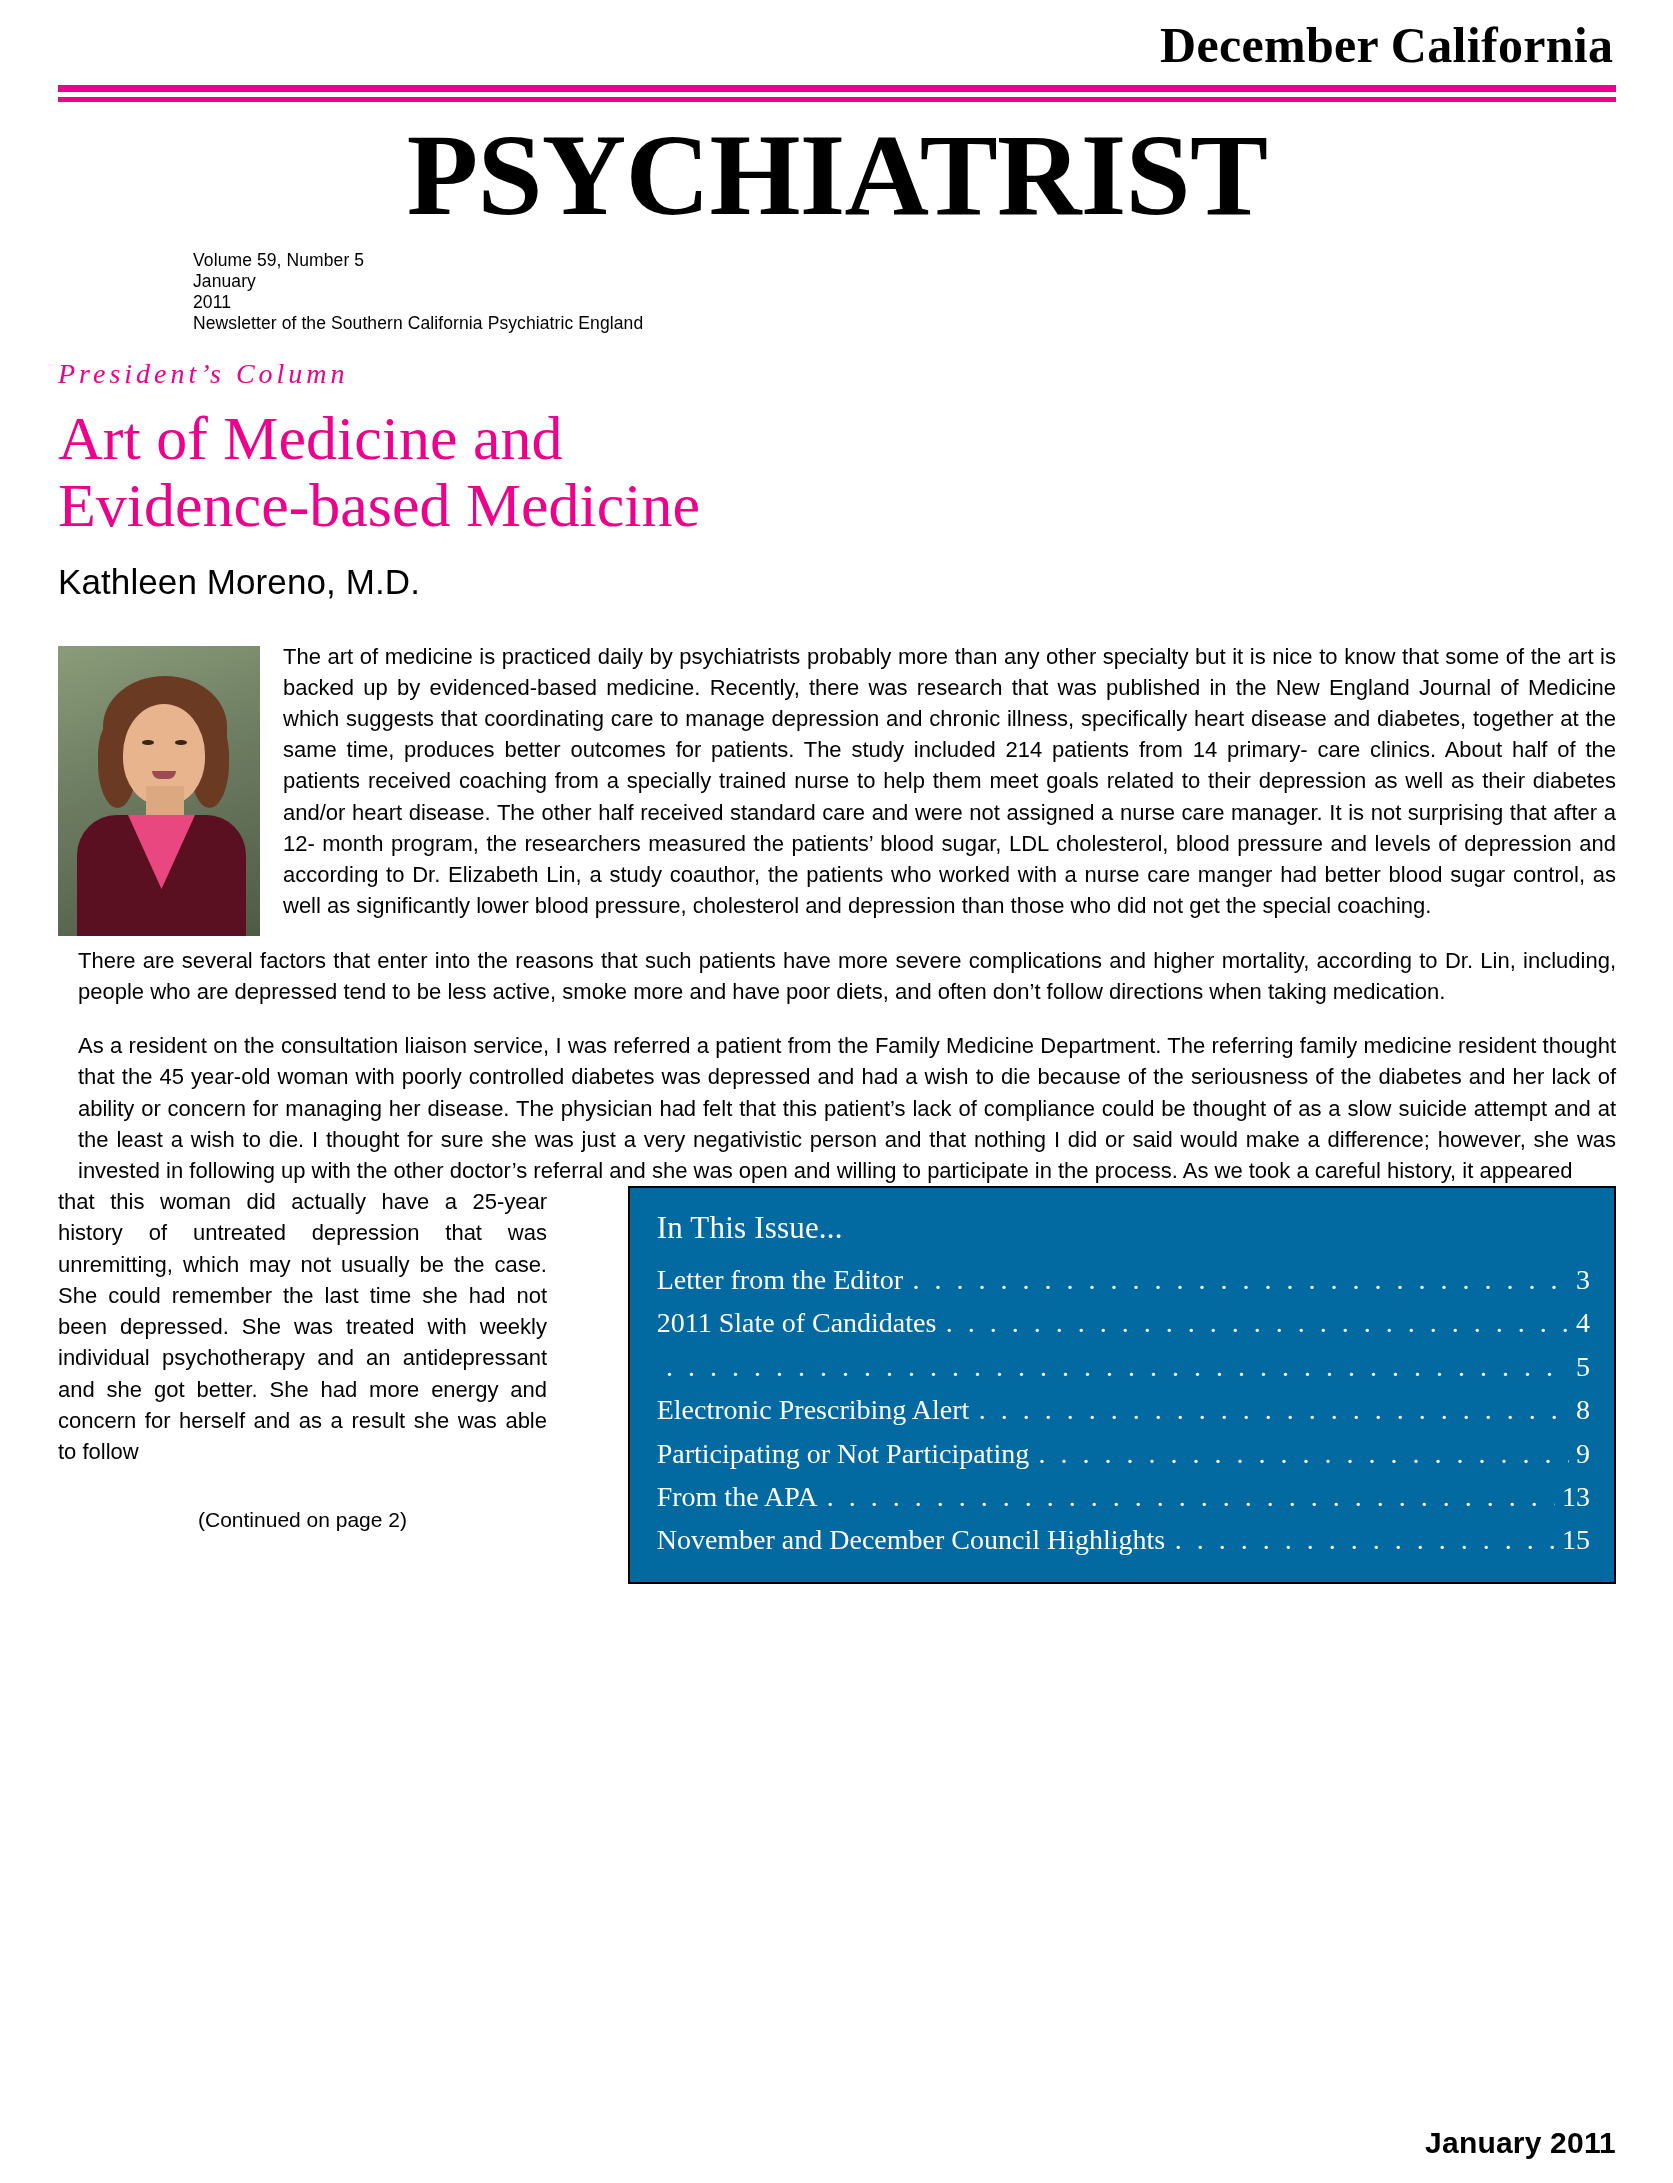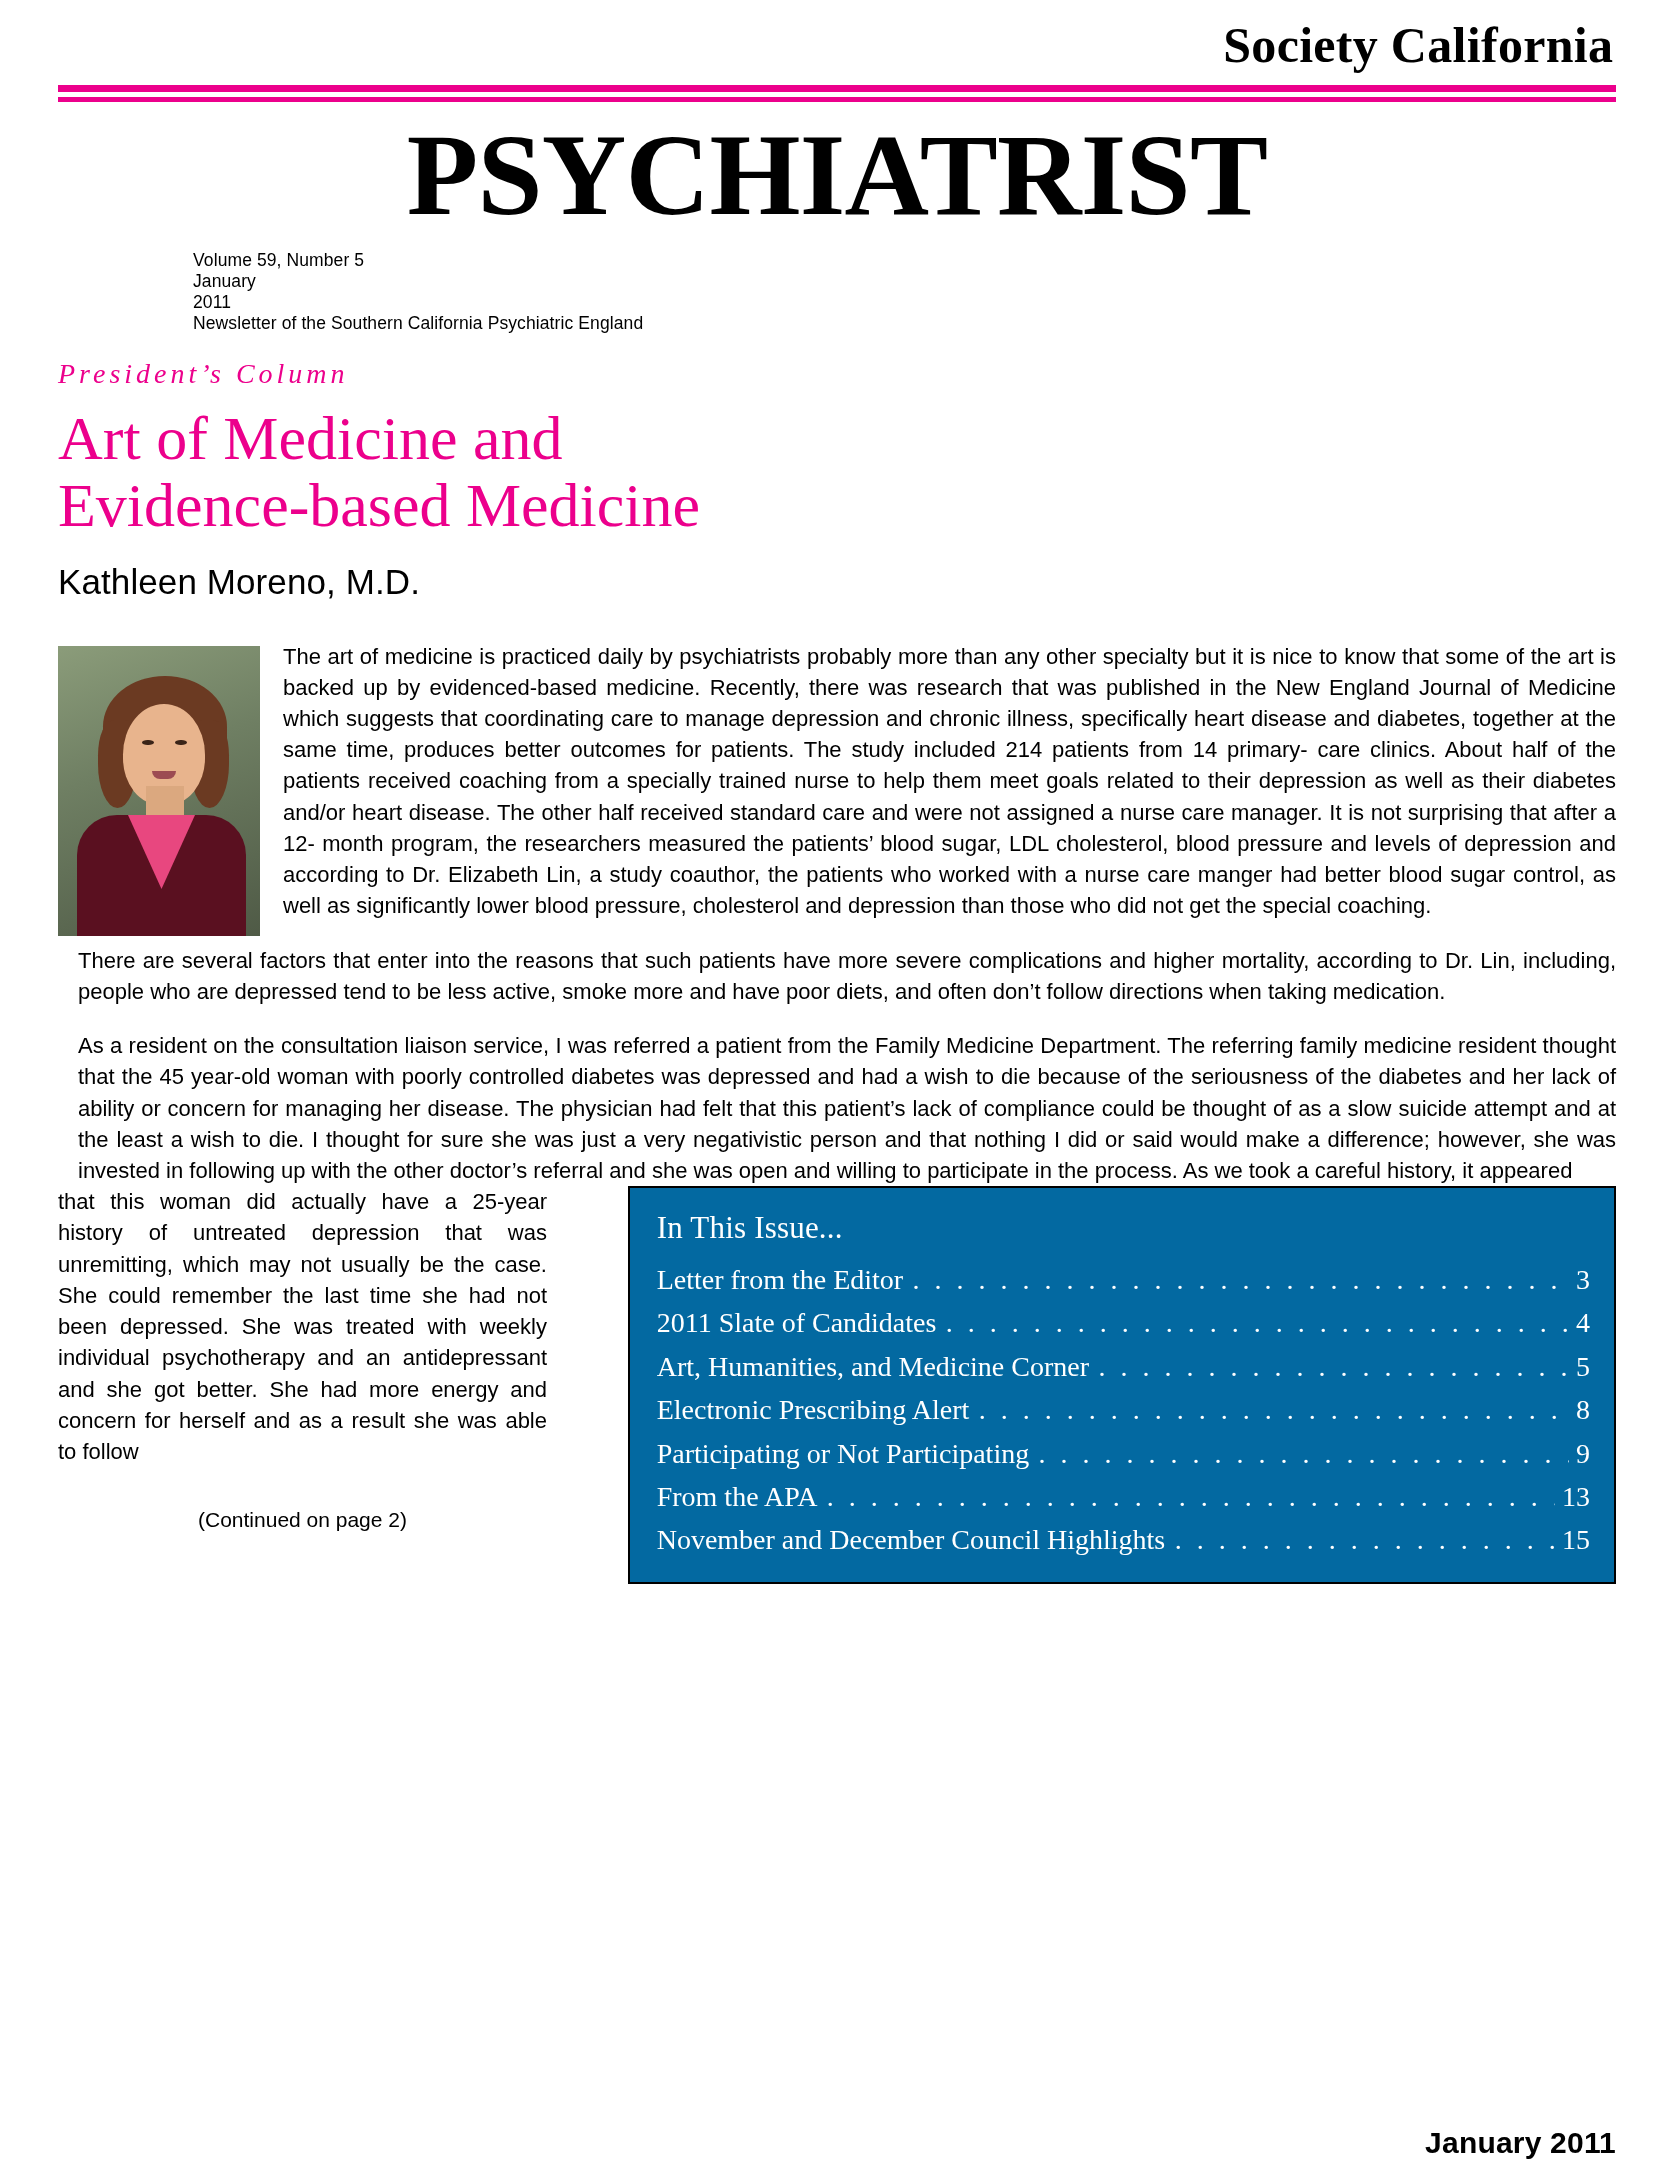--- a/index.html
+++ b/index.html
@@ -246,21 +246,21 @@
     font-weight: bold;
     letter-spacing: 0.2px;
   }
   .clearfix::after { content: ""; display: block; clear: both; }
 </style>
 </head>
 <body>
 
 <div class="page">
 
-  <div class="masthead-top">Society California</div>
+  <div class="masthead-top">December California</div>
 
   <div class="rule-wrap">
     <div class="rule-thick"></div>
     <div class="rule-gap"></div>
     <div class="rule-thin"></div>
   </div>
 
   <div class="masthead-title">PSYCHIATRIST</div>
 
   <div class="issue-line">
@@ -311,21 +311,20 @@
         <span class="toc-page">3</span>
       </div>
 
       <div class="toc-row">
         <span class="toc-title">2011 Slate of Candidates</span>
         <span class="toc-dots">. . . . . . . . . . . . . . . . . . . . . . . . . . . . . . . . . . . . . . . . . . . . . . . . . . . . .</span>
         <span class="toc-page">4</span>
       </div>
 
       <div class="toc-row">
-        <span class="toc-title">Art, Humanities, and Medicine Corner</span>
         <span class="toc-dots">. . . . . . . . . . . . . . . . . . . . . . . . . . . . . . . . . . . . . . . . . . . . . . . . . . . . .</span>
         <span class="toc-page">5</span>
       </div>
 
       <div class="toc-row">
         <span class="toc-title">Electronic Prescribing Alert</span>
         <span class="toc-dots">. . . . . . . . . . . . . . . . . . . . . . . . . . . . . . . . . . . . . . . . . . . . . . . . . . . . .</span>
         <span class="toc-page">8</span>
       </div>
 

